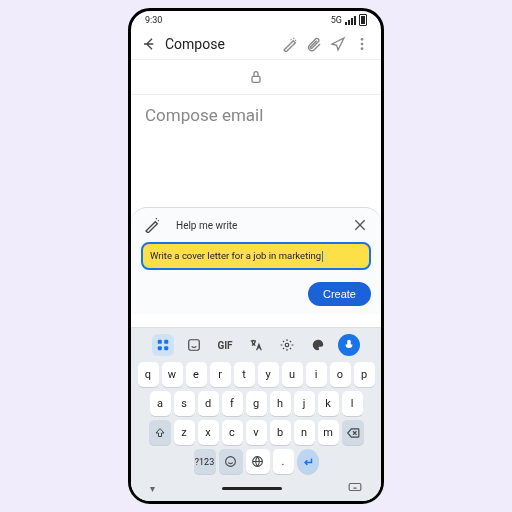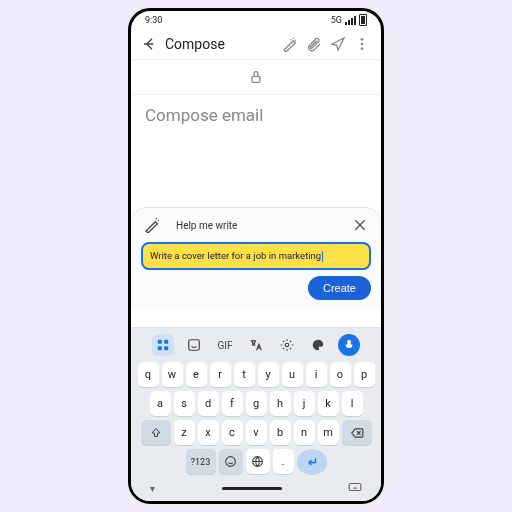--- a/index.html
+++ b/index.html
@@ -14,39 +14,39 @@
   .icn svg{width:16px;height:16px}
   .subj{display:flex;align-items:center;padding:8px 14px;border-bottom:1px solid #eee;font-size:11px;color:#888}
   .subj span{flex:1}
   .body{padding:10px 14px;font-size:17px;color:#888;height:92px}
   
   .panel{background:#fafbfc;border-top:1px solid #ddd;border-radius:16px 16px 0 0;padding:0 10px 8px;margin-top:0}
   .panel-head{display:flex;align-items:center;padding:8px 2px;font-size:10px;color:#333;gap:15px}
   .panel-head .ptitle{flex:1}
   .prompt{background:#fde047;border:2px solid #1a73e8;border-radius:8px;padding:6px 7px;font-size:9.5px;color:#222;position:relative}
   .prompt .caret{display:inline-block;width:1px;height:11px;background:#1a73e8;vertical-align:middle;margin-left:1px}
-  .create{float:right;margin-top:6px;background:#1a62d6;color:#fff;border:none;border-radius:18px;font-size:11px;padding:6px 15px}
+  .create{float:right;margin-top:12px;background:#1a62d6;color:#fff;border:none;border-radius:18px;font-size:11px;padding:6px 15px}
   .clear{clear:both}
   
   .kbd{background:#e8ebef;border-top:1px solid #dcdfe3;position:absolute;left:0;right:0;bottom:0;padding:6px 5px 5px}
   .krow{display:flex;gap:3px;margin-bottom:4px;justify-content:center}
   .ktop .kic{width:22px;height:22px;background:transparent;border-radius:6px;display:flex;align-items:center;justify-content:center;font-size:10px;color:#444}
   .ktop .kic.sq{background:#cfe1f7;border-radius:6px}
   .ktop .kic svg{width:14px;height:14px}
   .ktop{gap:9px;padding:0 4px;margin-bottom:6px}
   .key{background:#fff;border-radius:5px;height:25px;display:flex;align-items:center;justify-content:center;font-size:11px;color:#222;flex:1;box-shadow:0 1px 0 rgba(0,0,0,.12)}
   .key10{width:21px;flex:none}
-  .key15{width:30px;flex:none}
+  .key15{width:22px;flex:none}
   .key.mod{background:#d1dbe6}
   .key.blue{background:#bcd6f2;color:#1a73e8}
   .space{width:86px;flex:none;background:#fff;font-size:9px;color:#777}
   .dot{width:24px;flex:none}
   .nav{display:flex;justify-content:space-between;align-items:center;padding:2px 14px 0;font-size:10px;color:#666}
   .nav .bar{width:60px;height:3px;background:#222;border-radius:2px;margin:auto}
-  .giftxt{font-weight:normal;font-size:8px}
+  .giftxt{font-weight:bold;font-size:8px}
 </style>
 </head>
 <body>
 
 <div class="phone">
   <div class="status">
     <span>9:30</span>
     <div class="status-r">
       <span>5G</span>
       <span class="sig">

